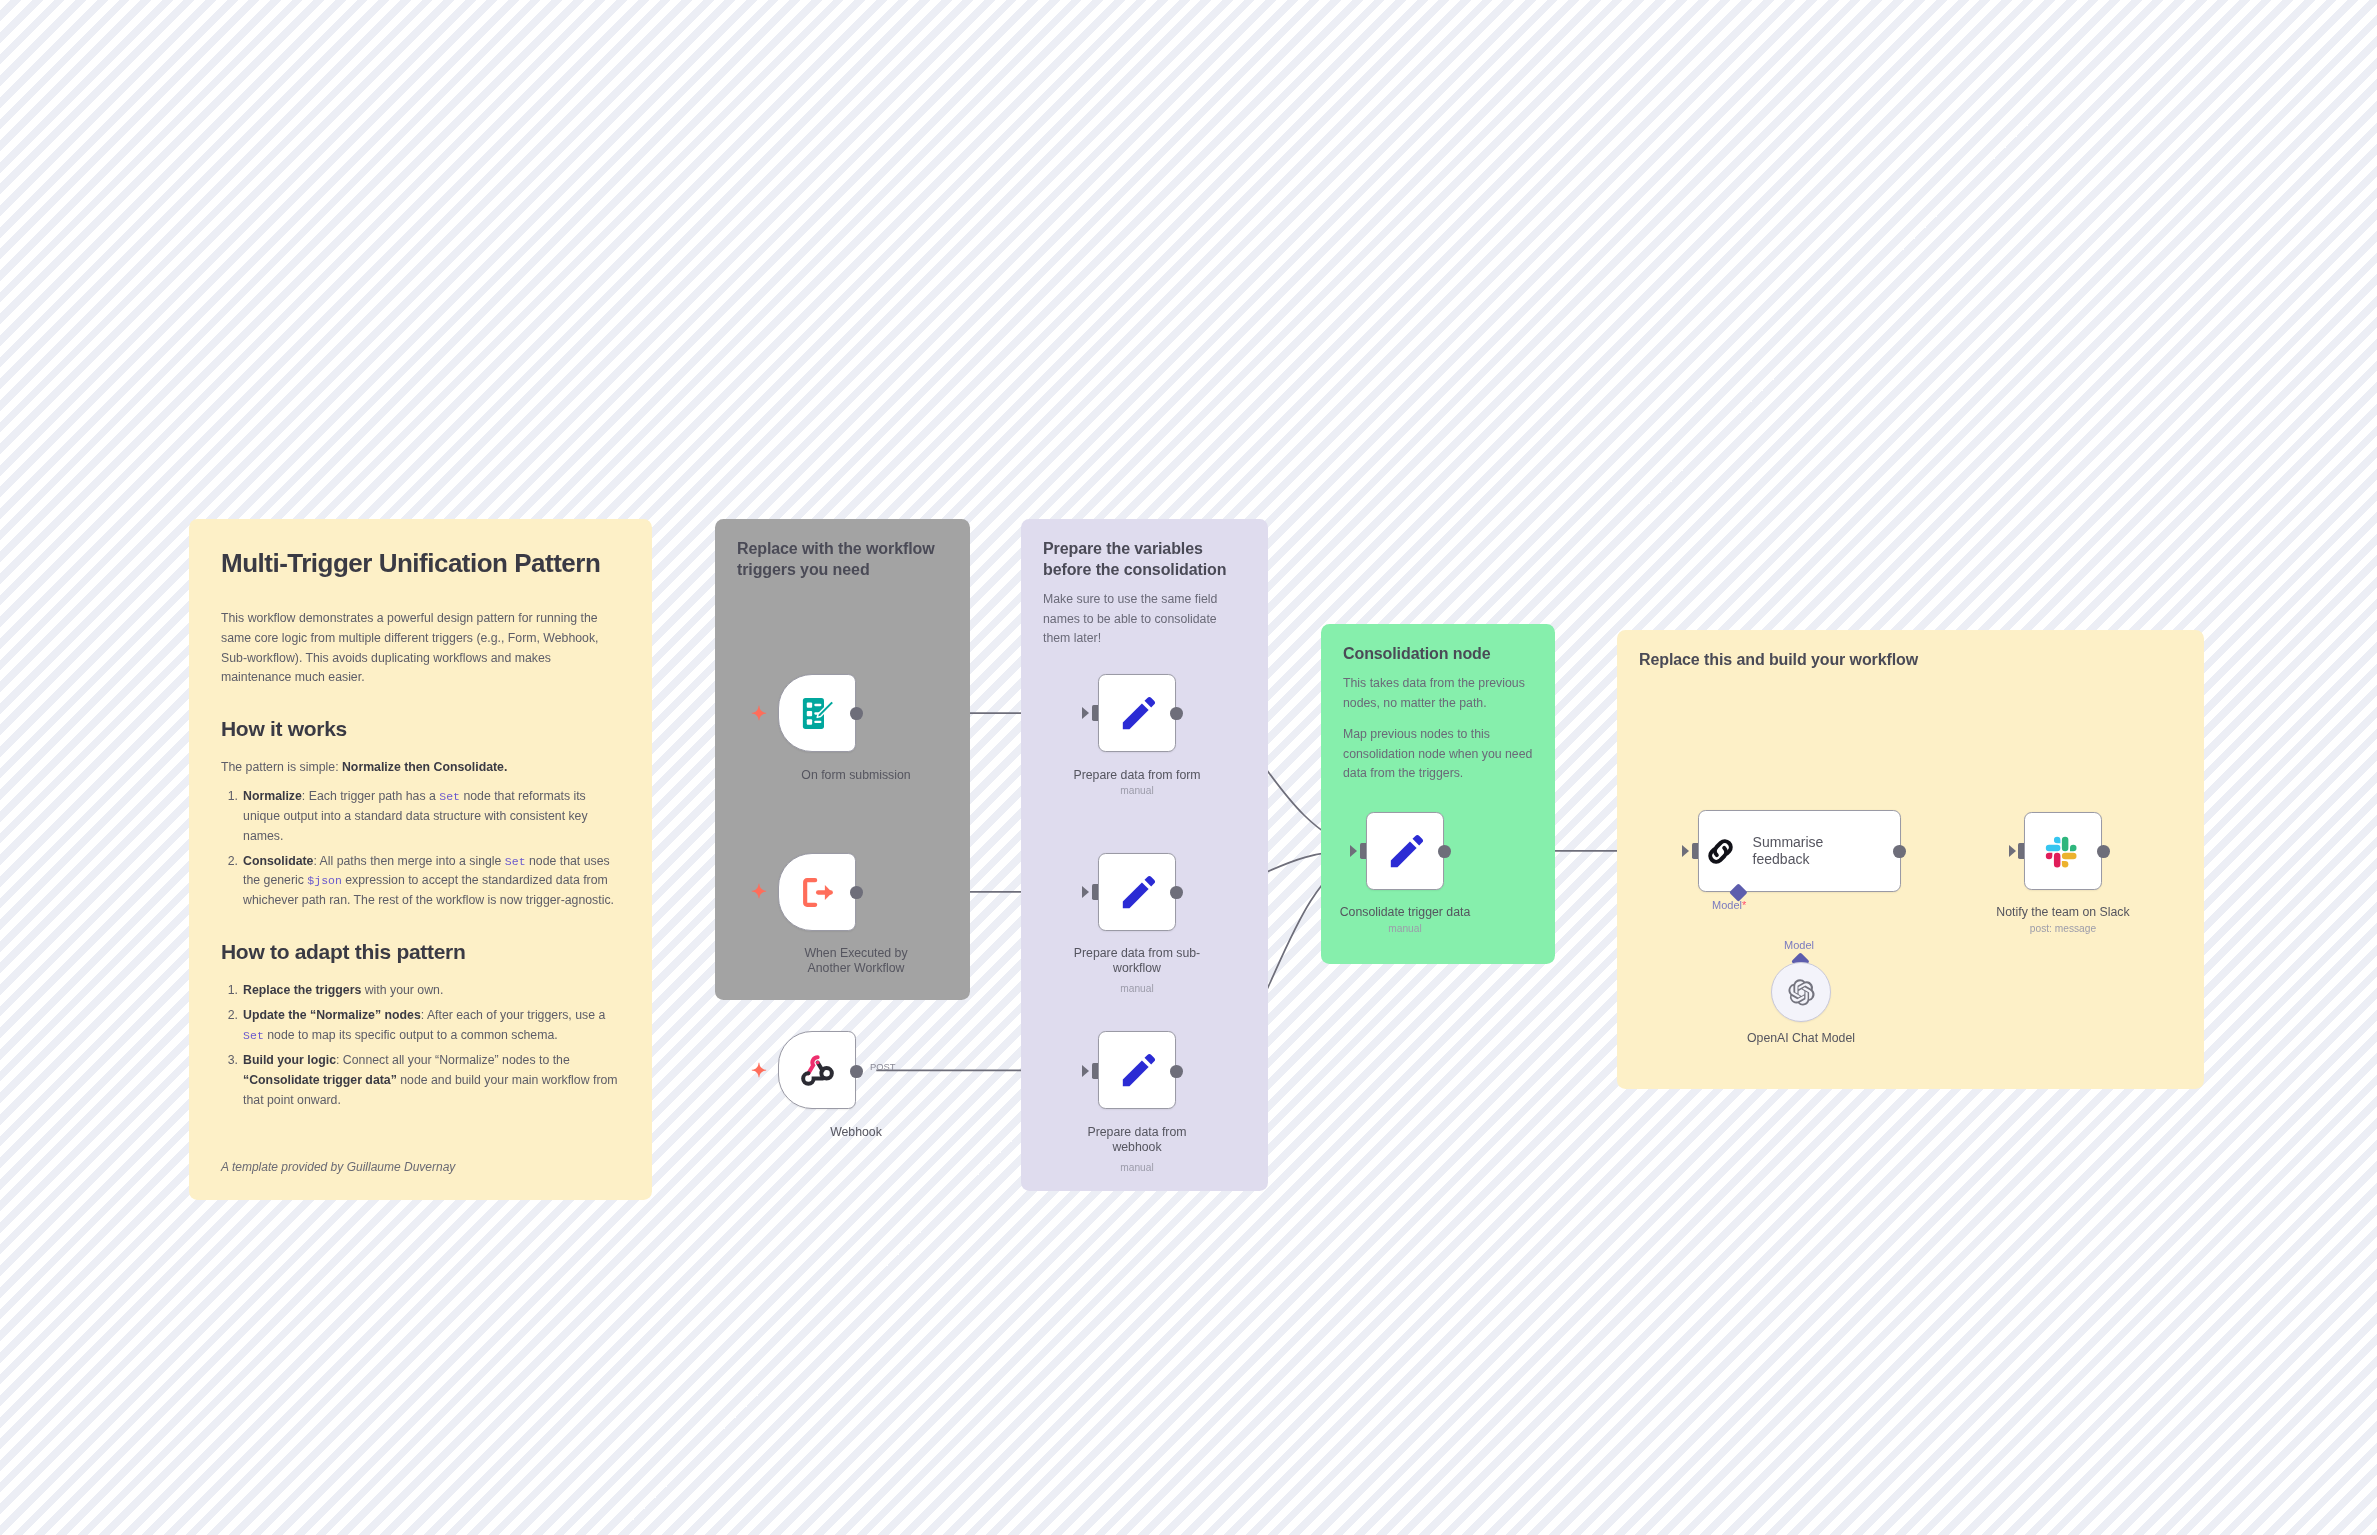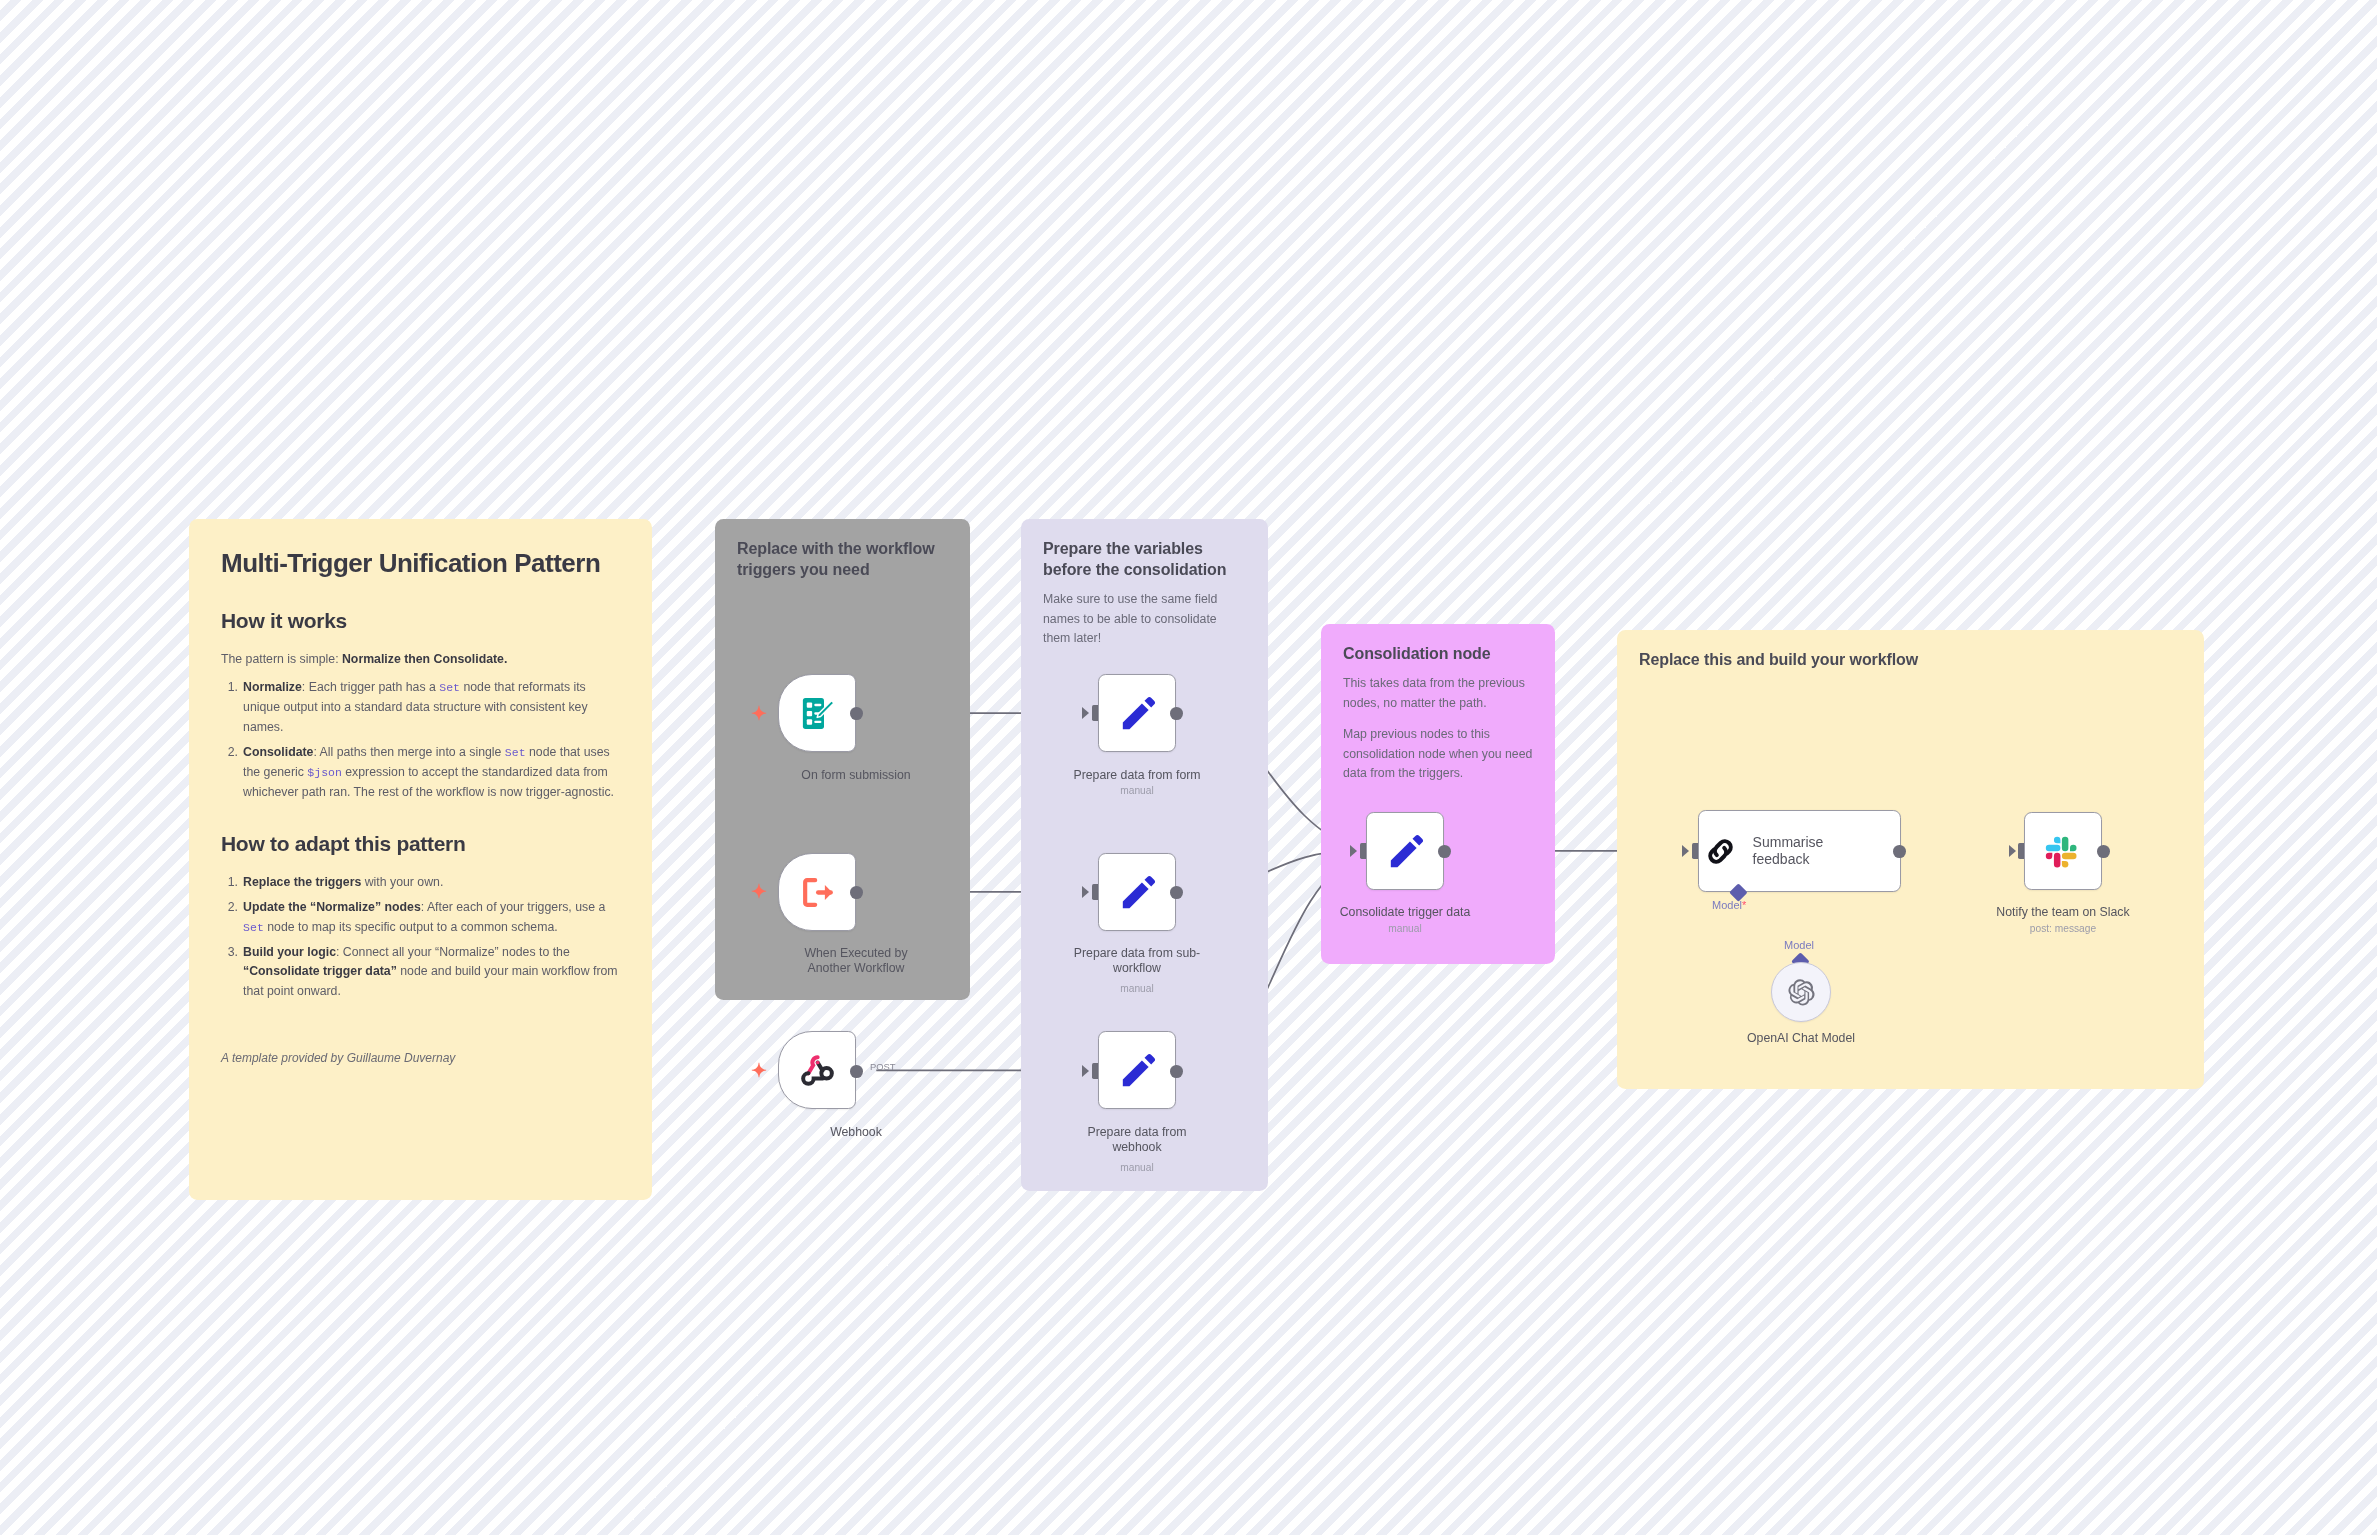--- a/index.html
+++ b/index.html
@@ -64,21 +64,21 @@
   #note-triggers{
     left:715px; top:519px; width:255px; height:481px;
     background:#a3a3a3;
   }
   #note-prepare{
     left:1021px; top:519px; width:247px; height:672px;
     background:#dfdcee;
   }
   #note-consolidate{
     left:1321px; top:624px; width:234px; height:340px;
-    background:#f0abfc;
+    background:#86efac;
   }
   #note-build{
     left:1617px; top:630px; width:587px; height:459px;
     background:#fdf0c7;
   }
 
   
   .node{
     position:absolute;
     background:#ffffff;
@@ -173,20 +173,21 @@
 
     <path class="wire" d="M 1718 1000 L 1988 1000"></path>
 
     <path class="wire" d="M 2232 1000 L 2372 1000"></path>
 
     <path class="wire-ai" d="M 2043 1058 L 2109 1124"></path>
   </svg>
 
   <div class="sticky" id="note-doc">
     <h1>Multi-Trigger Unification Pattern</h1>
+    <p>This workflow demonstrates a powerful design pattern for running the same core logic from multiple different triggers (e.g., Form, Webhook, Sub-workflow). This avoids duplicating workflows and makes maintenance much easier.</p>
 
     <h2>How it works</h2>
     <p><span>The pattern is simple: </span><b>Normalize then Consolidate.</b></p>
     <ol>
       <li><b>Normalize</b><span>: Each trigger path has a </span><code class="kw">Set</code><span> node that reformats its unique output into a standard data structure with consistent key names.</span></li>
       <li><b>Consolidate</b><span>: All paths then merge into a single </span><code class="kw">Set</code><span> node that uses the generic </span><code class="kw">$json</code><span> expression to accept the standardized data from whichever path ran. The rest of the workflow is now trigger-agnostic.</span></li>
     </ol>
 
     <h2>How to adapt this pattern</h2>
     <ol>

